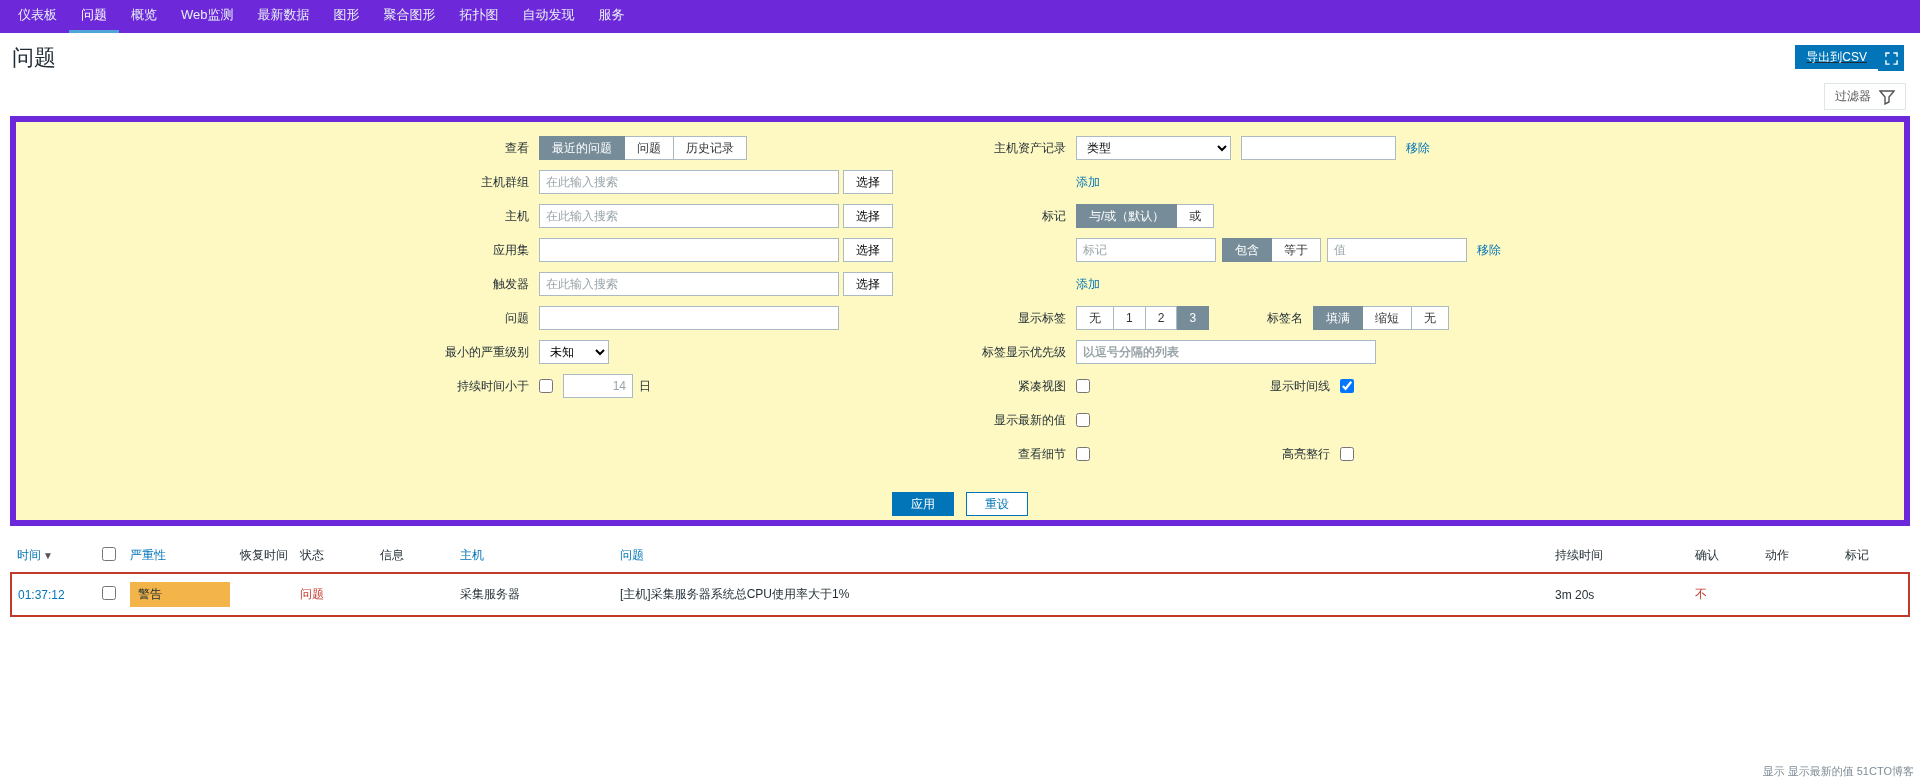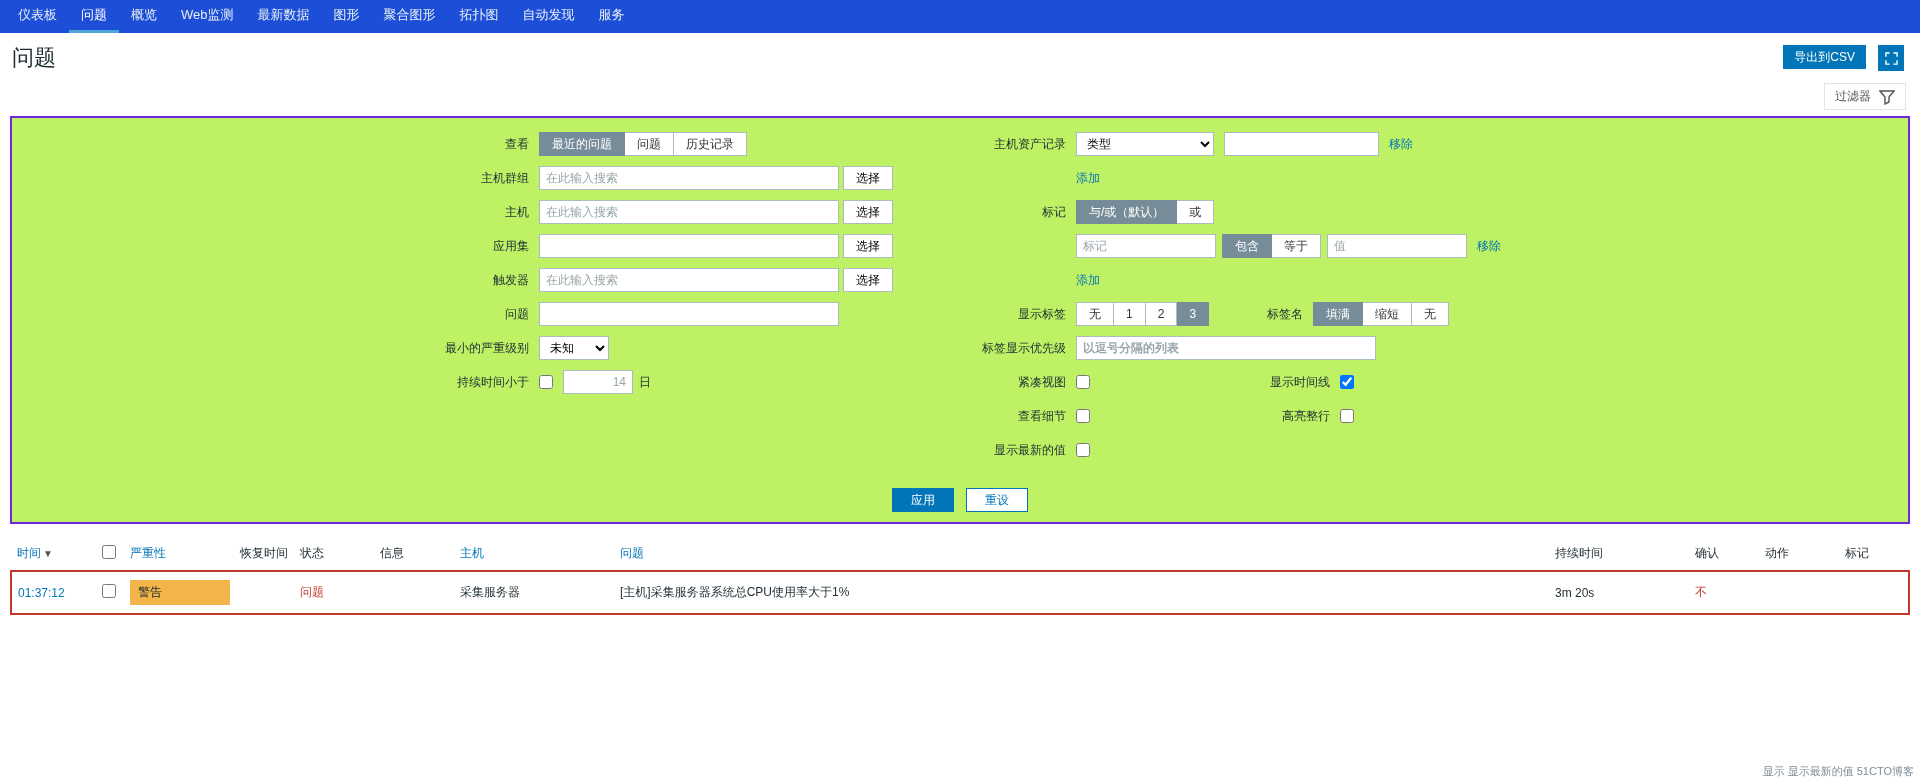--- a/index.html
+++ b/index.html
@@ -1,42 +1,42 @@
 <!DOCTYPE html>
 <html><head>
 <meta charset="utf-8">
 <style>
 * { margin:0; padding:0; box-sizing:border-box; font-family: Arial, "Microsoft YaHei", sans-serif; }
 body { background:#fff; font-size:12px; color:#1f2c33; }
 a { color:#0275b8; text-decoration:none; cursor:pointer; }
-.topnav { background:#1d4ed8; color:#fff; display:flex; align-items:stretch; height:33px; padding-left:6px; }
+.topnav { background:#6d28d9; color:#fff; display:flex; align-items:stretch; height:33px; padding-left:6px; }
 .topnav .tab { color:#e7f0f5; padding:0 12px; display:flex; align-items:center; font-size:13px; cursor:pointer; border-bottom:3px solid transparent; }
 .topnav .tab.active { border-bottom:3px solid #4fa6d6; color:#fff; font-weight:500; }
 .header-row { display:flex; justify-content:space-between; align-items:center; padding:10px 16px 4px 12px; }
 h1.pagetitle { font-size:22px; font-weight:400; color:#1f2c33; }
-.header-actions { display:flex; gap:12px; }
+.header-actions { display:flex; gap:0;text-decoration:underline; }
 .btn { display:inline-flex; align-items:center; justify-content:center; border:1px solid #acbbc2; background:#fff; color:#1f2c33; padding:4px 10px; height:24px; font-size:12px; cursor:pointer; }
 .btn-primary { background:#0275b8; border-color:#0275b8; color:#fff; }
 .btn-fs { width:26px; height:26px; padding:0; }
 .filter-bar { display:flex; justify-content:flex-end; padding:6px 14px 6px 0; }
 .filter-toggle { display:flex; align-items:center; gap:8px; border:1px solid #dfe6e9; padding:4px 10px; color:#555; cursor:pointer; }
 .filter-toggle svg { width:16px; height:16px; }
 
-.filter-panel { background:#bef264; border:2px solid #6d28d9; margin:0 10px 12px; padding:14px 10px 10px; position:relative; }
+.filter-panel { background:#fef9c3; border:6px solid #6d28d9; margin:0 10px 12px; padding:14px 10px 4px; position:relative; }
 .filter-cols { display:flex; justify-content:center; gap:48px; }
 .fcol { }
 .frow { display:flex; align-items:center; margin-bottom:10px; min-height:24px; }
 .flabel { width:120px; text-align:right; padding-right:10px; color:#1f2c33; white-space:nowrap; }
 .flabel.wide { width:135px; }
 input.txt, select.sel { height:24px; border:1px solid #acbbc2; padding:2px 6px; font-size:12px; background:#fff; }
 input.txt::placeholder { color:#9aa5aa; }
 .txt-300 { width:300px; }
 .txt-150 { width:155px; }
 .txt-70  { width:70px; text-align:right; color:#9aa5aa; }
-.sel-150 { width:138px; }
+.sel-150 { width:155px; }
 .btn-sel { height:24px; border:1px solid #acbbc2; background:#fff; padding:0 12px; margin-left:4px; cursor:pointer; font-size:12px; }
 .seggroup { display:inline-flex; }
 .seggroup .seg { border:1px solid #acbbc2; background:#fff; color:#333; height:24px; padding:0 12px; display:inline-flex; align-items:center; font-size:12px; cursor:pointer; }
 .seggroup .seg + .seg { border-left:none; }
 .seggroup .seg.active { background:#768d99; color:#fff; border-color:#768d99; }
 .link-small { color:#0275b8; cursor:pointer; }
 .unit { margin-left:6px; color:#1f2c33; }
 .chk { width:14px; height:14px; }
 .sublabel { width:110px; text-align:right; padding-right:10px; }
 .filter-actions { display:flex; justify-content:center; gap:12px; margin-top:16px; }
@@ -210,30 +210,30 @@
 
       <div class="frow">
         <div class="flabel wide">紧凑视图</div>
         <input type="checkbox" class="chk" style="">
         <div class="r-sub-right" style="margin-left:140px">
           <div class="sublabel">显示时间线</div>
           <input type="checkbox" class="chk" checked="" style="">
         </div>
       </div>
       <div class="frow">
+        <div class="flabel wide">显示最新的值</div>
+        <input type="checkbox" class="chk" style="">
+      </div>
+      <div class="frow">
         <div class="flabel wide">查看细节</div>
         <input type="checkbox" class="chk" style="">
         <div class="r-sub-right" style="margin-left:140px">
           <div class="sublabel">高亮整行</div>
           <input type="checkbox" class="chk" style="">
         </div>
-      </div>
-      <div class="frow">
-        <div class="flabel wide">显示最新的值</div>
-        <input type="checkbox" class="chk" style="">
       </div>
     </div>
   </div>
 
   <div class="filter-actions">
     <button class="btn btn-primary" style="padding:0 18px">应用</button>
     <button class="btn btn-reset" style="padding:0 18px">重设</button>
   </div>
 </div>
 

